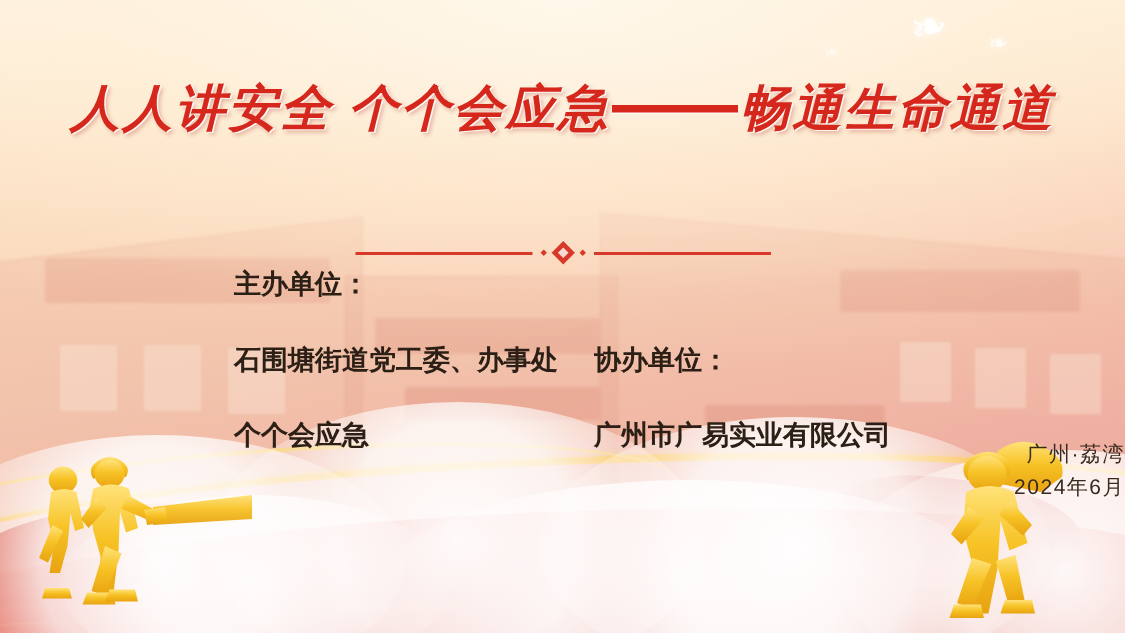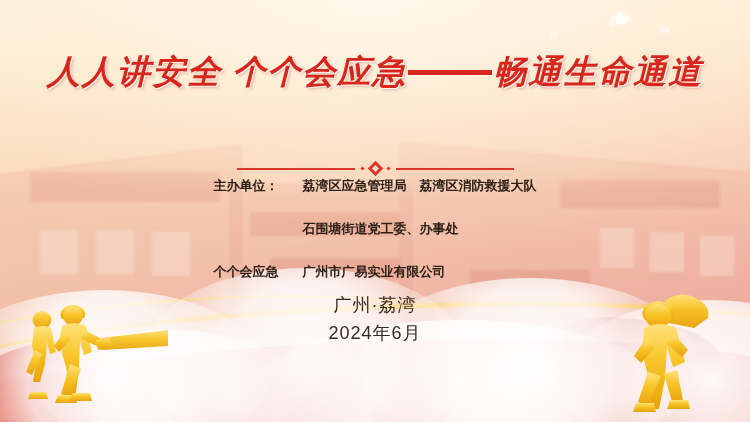--- a/index.html
+++ b/index.html
@@ -224,38 +224,38 @@
     top: 176px;
     left: 0; right: 0;
     display: flex;
     justify-content: center;
   }
   .orgs-inner {
     display: grid;
     grid-template-columns: auto auto;
     column-gap: 9px;
     row-gap: 1px;
-    font-size: 13px;
+    font-size: 18px;
     font-weight: bold;
     color: #2c2016;
     line-height: 1.48;
     white-space: nowrap;
     gap: 24px;
   }
   .orgs-inner .lbl { text-align: left; }
   .orgs-inner .val { text-align: left; }
 
   
   .footer {
     position: absolute;
     top: 292px;
     left: 0; right: 0;
-    text-align: center;
+    text-align: right;
     color: #382a1e;
-    font-size: 18px;
+    font-size: 14px;
     line-height: 1.55;
     letter-spacing: 1px;
   }
 </style>
 </head>
 <body>
 
 <div id="poster">
 
   <svg width="0" height="0" style="position:absolute" aria-hidden="true">
@@ -362,25 +362,25 @@
     <span class="line"></span>
     <span class="dot"></span>
     <span class="gem"></span>
     <span class="dot"></span>
     <span class="line"></span>
   </div>
 
   <div class="orgs">
     <div class="orgs-inner">
       <div class="lbl">主办单位：</div>
-      <div class="val">荔湾区应急管理局　荔湾区消防救援大队</div>
 
       <div class="lbl"></div>
       <div class="val">石围塘街道党工委、办事处</div>
 
+      <div class="lbl">协办单位：</div>
       <div class="val">个个会应急</div>
 
       <div class="val">广州市广易实业有限公司</div>
 
     </div>
   </div>
 
   <div class="footer">
     <div>广州·荔湾</div>
     <div>2024年6月</div>

